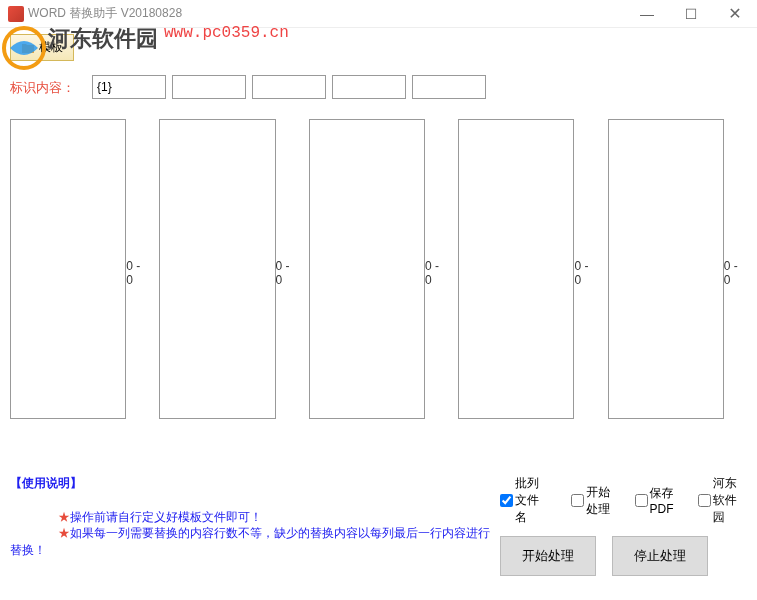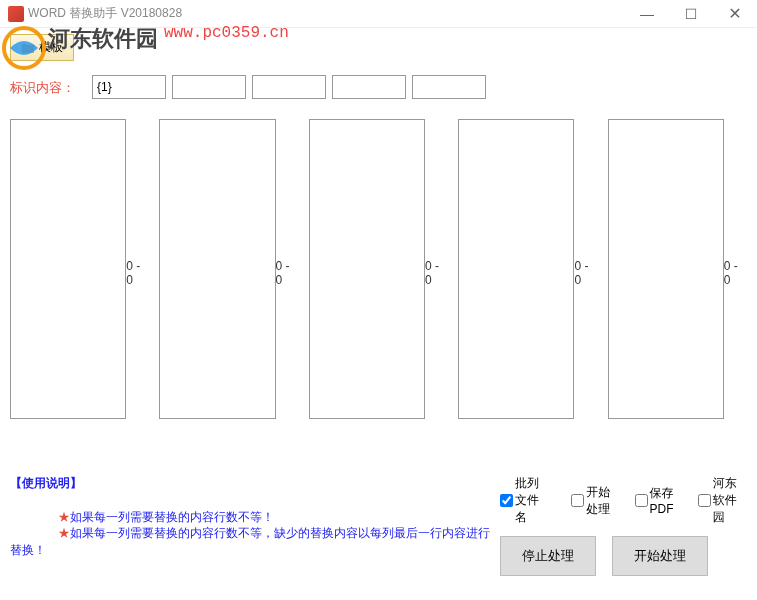--- a/index.html
+++ b/index.html
@@ -117,21 +117,21 @@
       </div>
     </div>
   </div>
 </div>
 
 <div class="footer">
   <div class="footer-row">
     <div class="instructions">
       <span class="inst-title">【使用说明】</span><br>
       <br>
-      　　　　<span class="inst-star">★</span><span>如果每一列需要替换的内容行数不等！</span><br>
+      　　　　<span class="inst-star">★</span><span>操作前请自行定义好模板文件即可！</span><br>
       　　　　<span class="inst-star">★</span><span>如果每一列需要替换的内容行数不等，缺少的替换内容以每列最后一行内容进行替换！</span>
     </div>
     <div class="controls">
       <div class="checks">
         <label class="check-item">
             <input type="checkbox" checked="" style="">
             <span>批列文件名</span>
           </label>
         <label class="check-item">
             <input type="checkbox" style="">
@@ -140,18 +140,18 @@
         <label class="check-item">
             <input type="checkbox" style="">
             <span>保存PDF</span>
           </label>
         <label class="check-item">
             <input type="checkbox" style="">
             <span>河东软件园</span>
           </label>
       </div>
       <div class="action-btns">
+        <button class="action-btn">开始处理</button>
         <button class="action-btn">停止处理</button>
-        <button class="action-btn">开始处理</button>
       </div>
     </div>
   </div>
 </div>
 
 </body></html>

